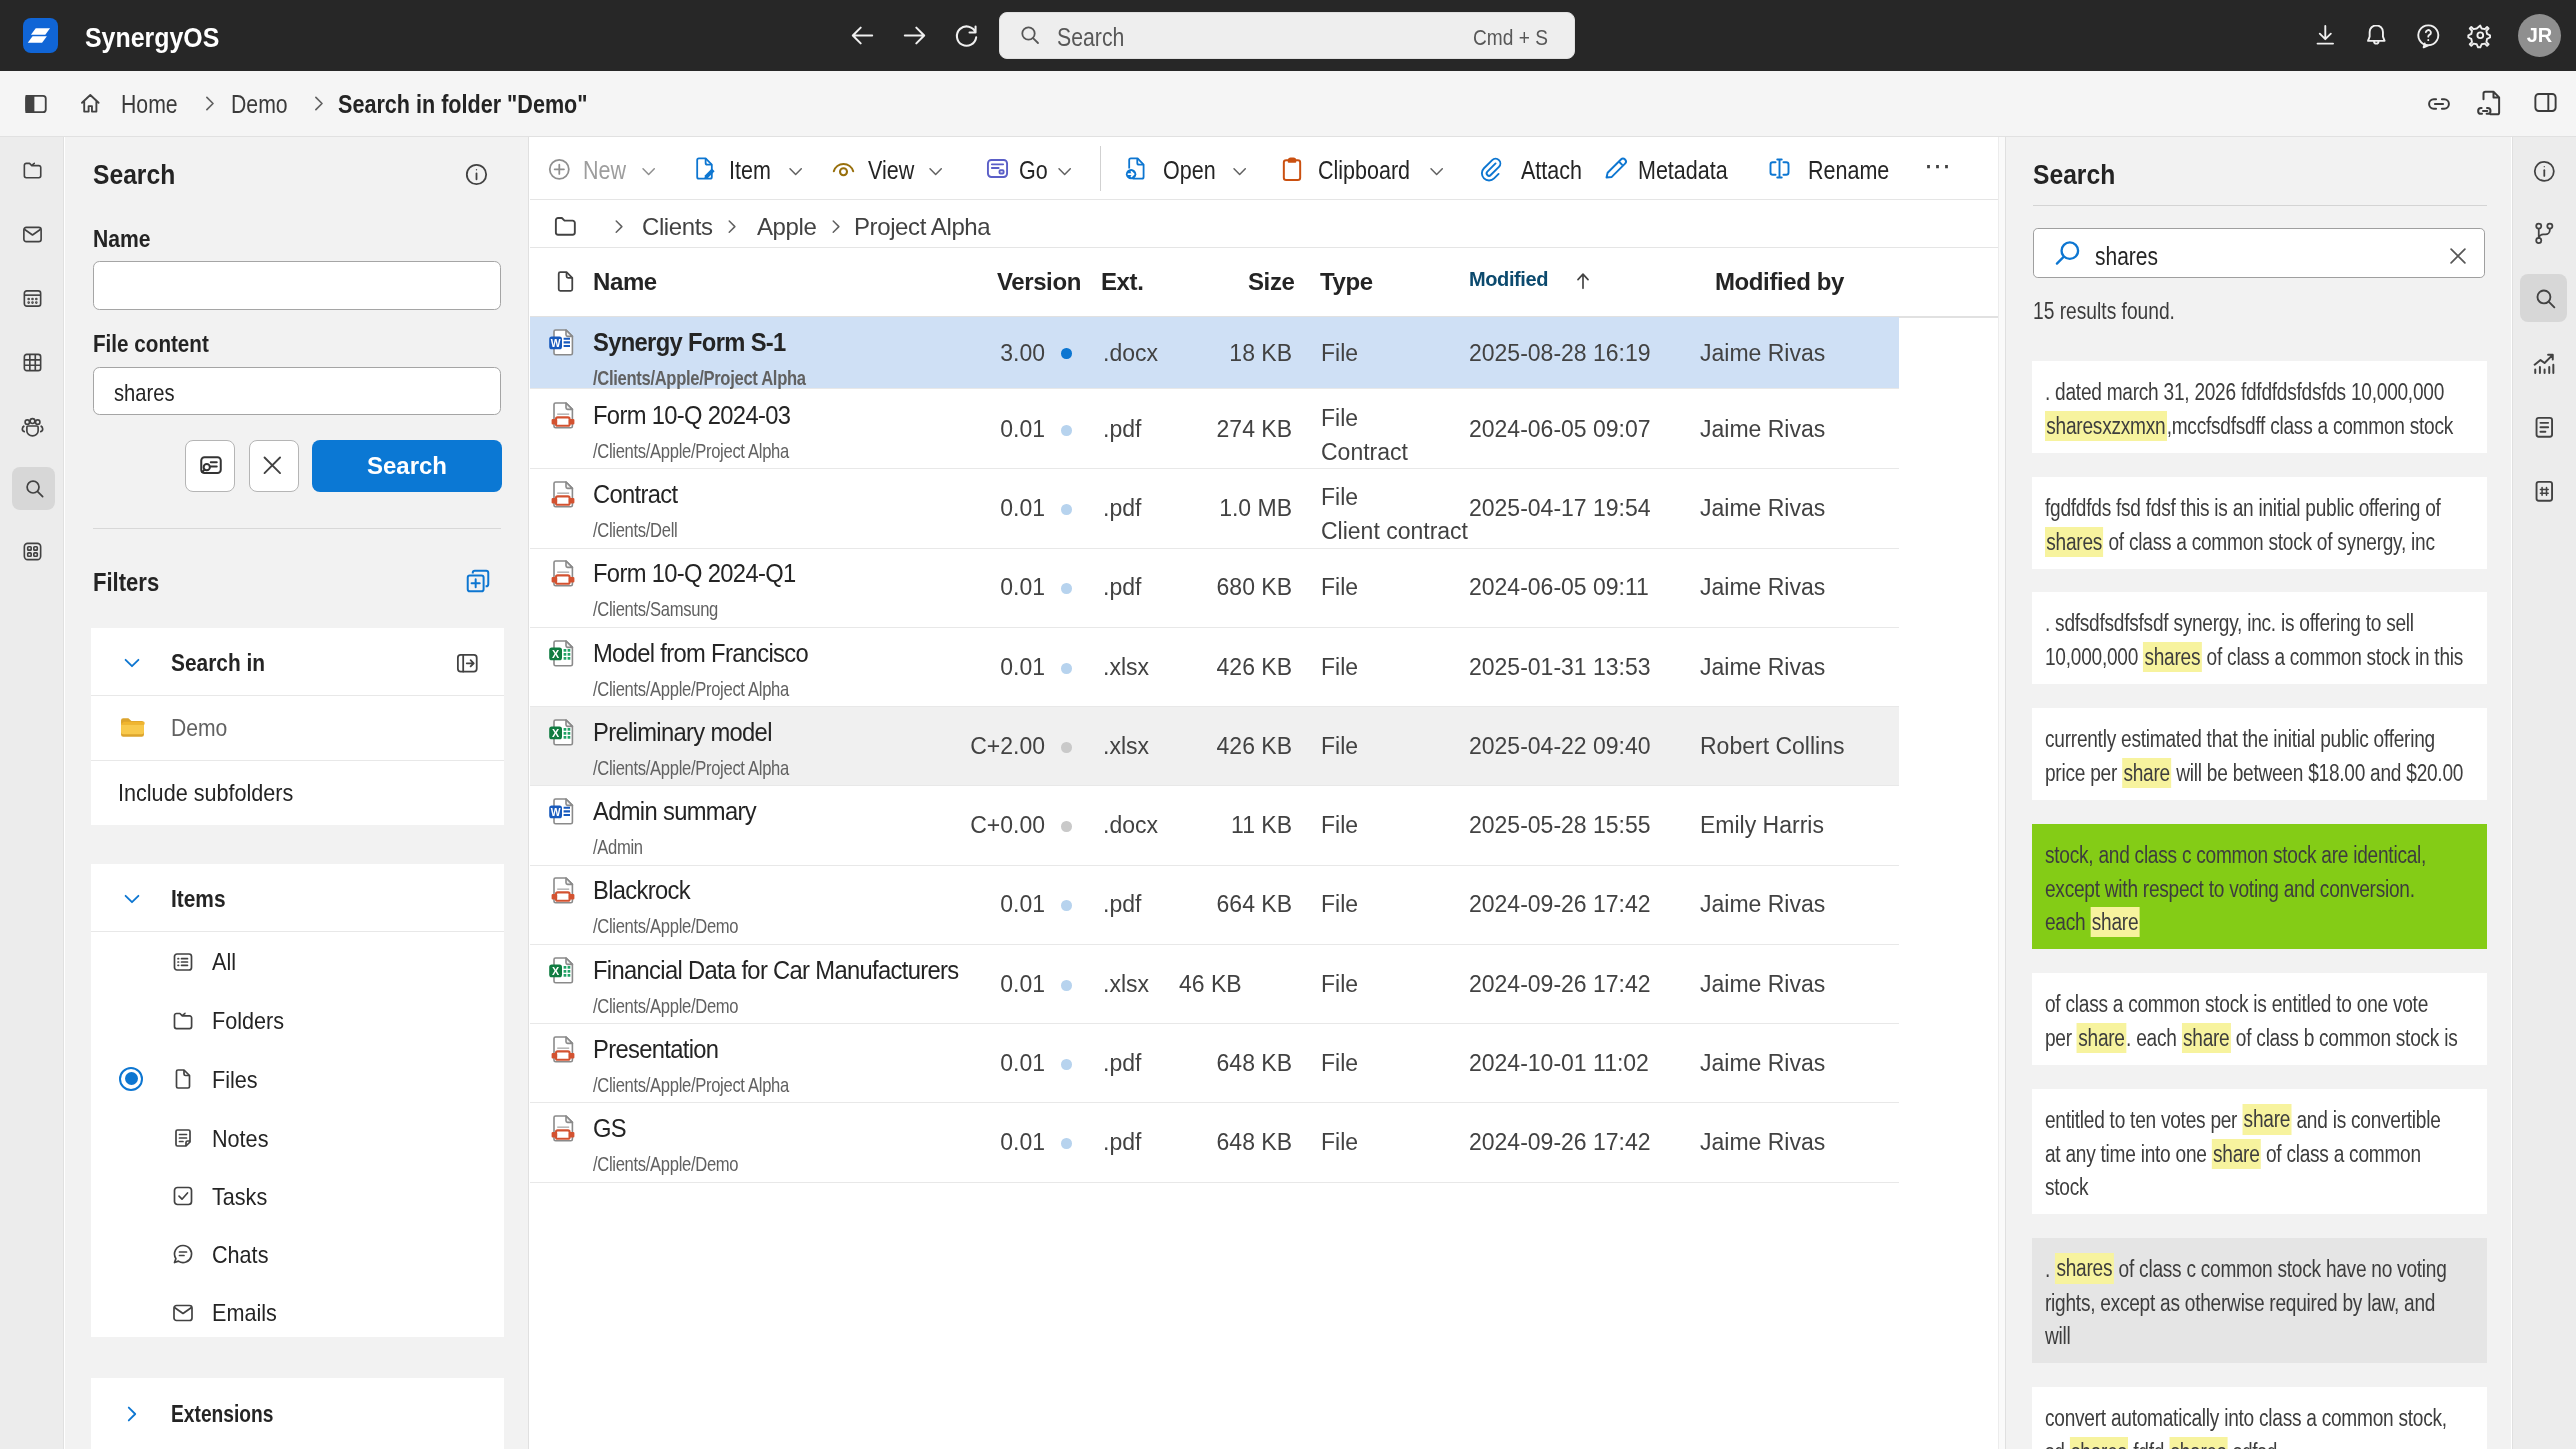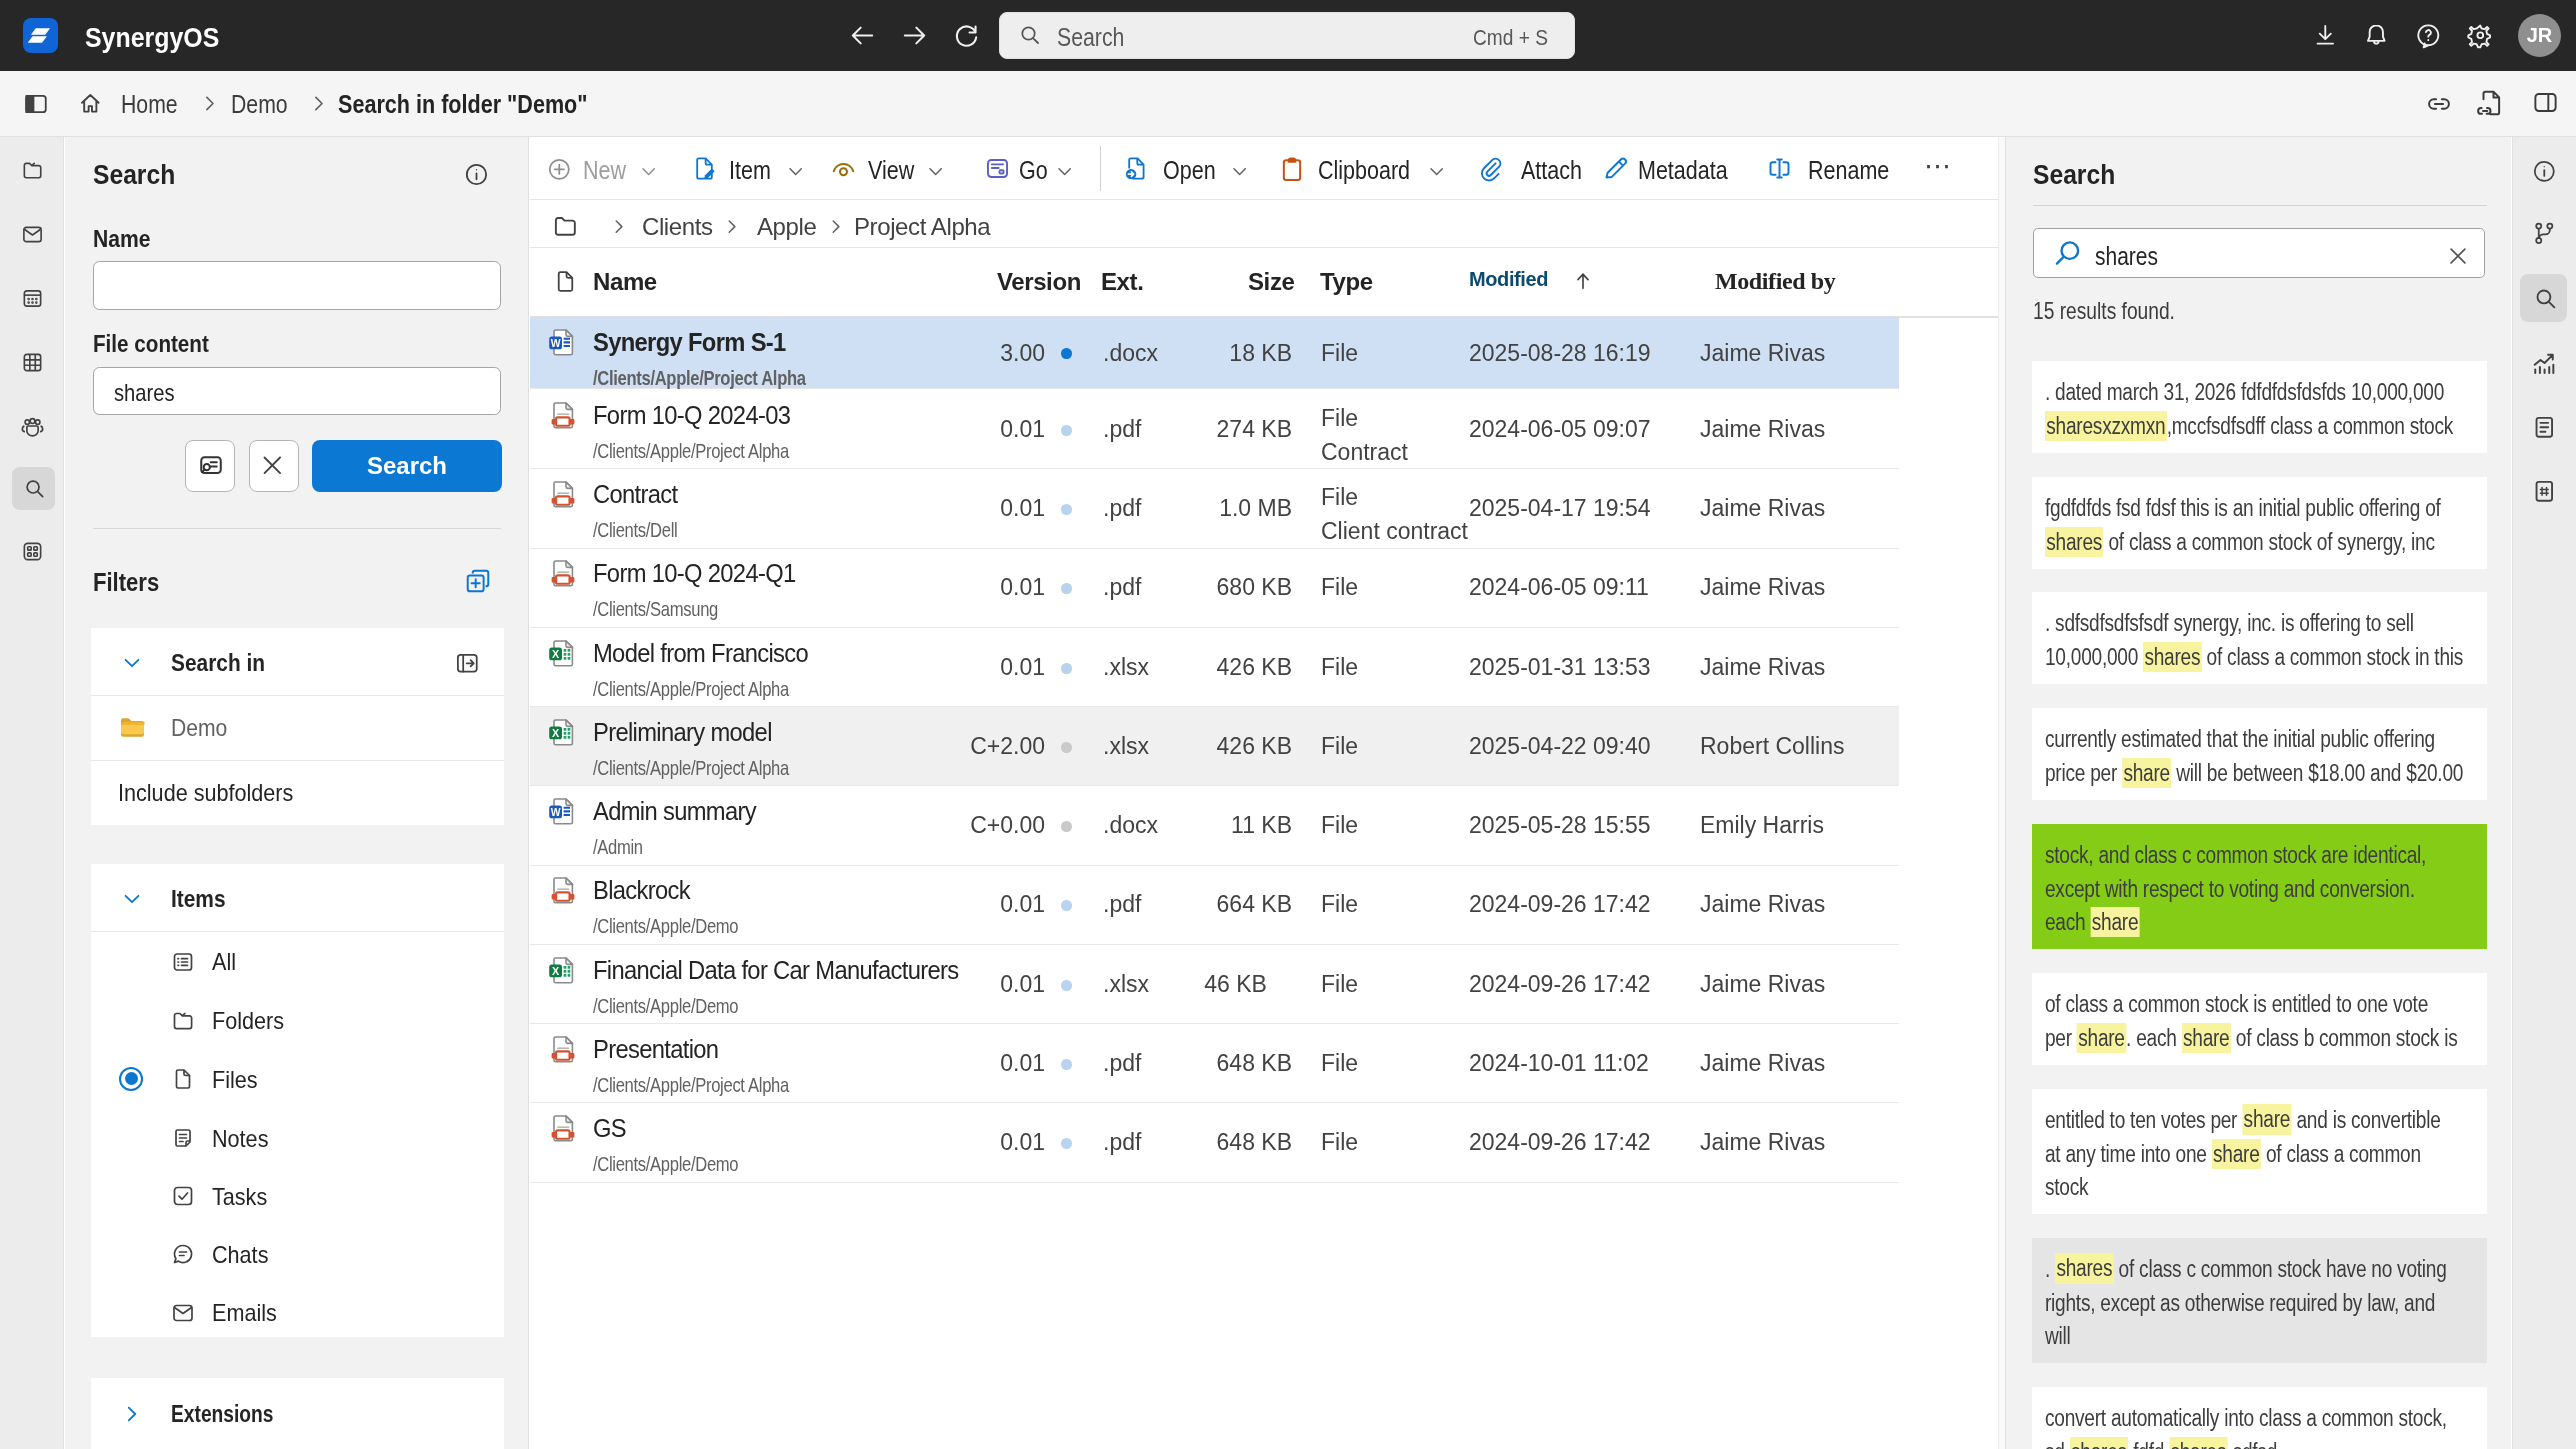--- a/index.html
+++ b/index.html
@@ -361,21 +361,21 @@
   </svg>
 <div class="abs" style="left:593px;top:268px;font-size:24px;font-weight:bold;color:#242424;letter-spacing:-0.4px;">Name</div>
 <div class="abs" style="left:997px;top:268px;font-size:24px;font-weight:bold;color:#242424;letter-spacing:-0.4px;">Version</div>
 <div class="abs" style="left:1101px;top:268px;font-size:24px;font-weight:bold;color:#242424;letter-spacing:-0.4px;">Ext.</div>
 <div class="abs" style="left:1248px;top:268px;font-size:24px;font-weight:bold;color:#242424;letter-spacing:-0.4px;">Size</div>
 <div class="abs" style="left:1320px;top:268px;font-size:24px;font-weight:bold;color:#242424;letter-spacing:-0.4px;">Type</div>
 <div class="abs" style="left:1469px;top:268px;font-size:20px;font-weight:bold;color:#0c4a6e;letter-spacing:-0.4px;">Modified</div>
 <svg class="ic" style="left:1572px;top:270px;" width="22" height="22" viewBox="0 0 24 24" fill="none" stroke="#424242" stroke-width="1.8" stroke-linecap="round" stroke-linejoin="round">
     <path d="M12 20 V5 M6.5 10.5 L12 4.5 L17.5 10.5"></path>
   </svg>
-<div class="abs" style="left:1715px;top:268px;font-size:24px;font-weight:bold;color:#242424;letter-spacing:-0.4px;font-family:Liberation Serif, serif;">Modified by</div>
+<div class="abs" style="left:1715px;top:268px;font-size:24px;font-weight:bold;color:#242424;letter-spacing:-0.4px;">Modified by</div>
 
 <div class="abs" style="left:1998px;top:137px;width:7.2px;height:1312px;background:#fafafa;border-left:0.8px solid #ececec;"></div>
 
 <div class="abs row" style="left:530px;top:317px;width:1369px;height:72px;background:#cfe0f5;border-bottom:0.8px solid #e8e8e8;">
 <svg class="ic" style="left:16px;top:8.9px;" width="32" height="32" viewBox="0 0 40 40">
       <path d="M12 5 h13 l8 8 v21 a2 2 0 0 1 -2 2 H12 a2 2 0 0 1 -2 -2 V7 a2 2 0 0 1 2 -2 Z" fill="#fff" stroke="#8a8a8a" stroke-width="2"></path>
       <path d="M25 5 v6 a2 2 0 0 0 2 2 h6 Z" fill="#f0f0f0" stroke="#8a8a8a" stroke-width="2" stroke-linejoin="round"></path>
       <path d="M22 16 h8 M22 20.5 h8 M22 25 h8" stroke="#185abd" stroke-width="2.6"></path>
       <rect x="4" y="13" width="16" height="16" rx="3.2" fill="#185abd"></rect>
       <text x="12" y="26" font-family="Liberation Sans" font-size="13" font-weight="bold" fill="#fff" text-anchor="middle">W</text>
@@ -549,21 +549,21 @@
         <rect x="27" y="25" width="3.4" height="3.4"></rect>
       </g>
       <rect x="4" y="13" width="16" height="16" rx="3.2" fill="#107c41"></rect>
       <text x="12" y="26" font-family="Liberation Sans" font-size="13.5" font-weight="bold" fill="#fff" text-anchor="middle">X</text>
     </svg>
 <div class="abs" style="left:63px;top:10.5px;font-size:25px;color:#242424;letter-spacing:-0.7px;transform:scaleX(0.95);transform-origin:0 0;">Financial Data for Car Manufacturers</div>
 <div class="abs" style="left:63px;top:49px;font-size:21px;letter-spacing:-0.4px;transform:scaleX(0.79);transform-origin:0 0;color:#616161;">/Clients/Apple/Demo</div>
 <div class="abs" style="left:418px;top:26px;width:97px;text-align:right;font-size:23px;color:#424242;">0.01</div>
 <div class="abs" style="left:531px;top:35px;width:10.5px;height:10.5px;border-radius:50%;background:#b7d3ee;"></div>
 <div class="abs" style="left:573px;top:26px;font-size:23px;color:#424242;">.xlsx</div>
-<div class="abs" style="left:649px;top:26px;width:113px;text-align:center;font-size:23px;color:#424242;">46 KB</div>
+<div class="abs" style="left:649px;top:26px;width:113px;text-align:left;font-size:23px;color:#424242;">46 KB</div>
 <div class="abs" style="left:791px;top:26px;font-size:23px;color:#424242;">File</div>
 <div class="abs" style="left:939px;top:26px;font-size:23px;color:#424242;">2024-09-26 17:42</div>
 <div class="abs" style="left:1170px;top:26px;font-size:23px;color:#424242;">Jaime Rivas</div>
 </div>
 <div class="abs row" style="left:530px;top:1024px;width:1369px;height:79px;border-bottom:0.8px solid #e8e8e8;">
 <svg class="ic" style="left:16px;top:8.9px;" width="32" height="32" viewBox="0 0 40 40">
       <path d="M12 5 h13 l8 8 v21 a2 2 0 0 1 -2 2 H12 a2 2 0 0 1 -2 -2 V7 a2 2 0 0 1 2 -2 Z" fill="#fff" stroke="#8a8a8a" stroke-width="2"></path>
       <path d="M25 5 v6 a2 2 0 0 0 2 2 h6 Z" fill="#f0f0f0" stroke="#8a8a8a" stroke-width="2" stroke-linejoin="round"></path>
       <path d="M14 19 h15" stroke="#b8b8b8" stroke-width="2"></path>
       <rect x="12.5" y="23" width="17" height="10.5" rx="2" fill="#fff" stroke="#d35230" stroke-width="2.6"></rect>

